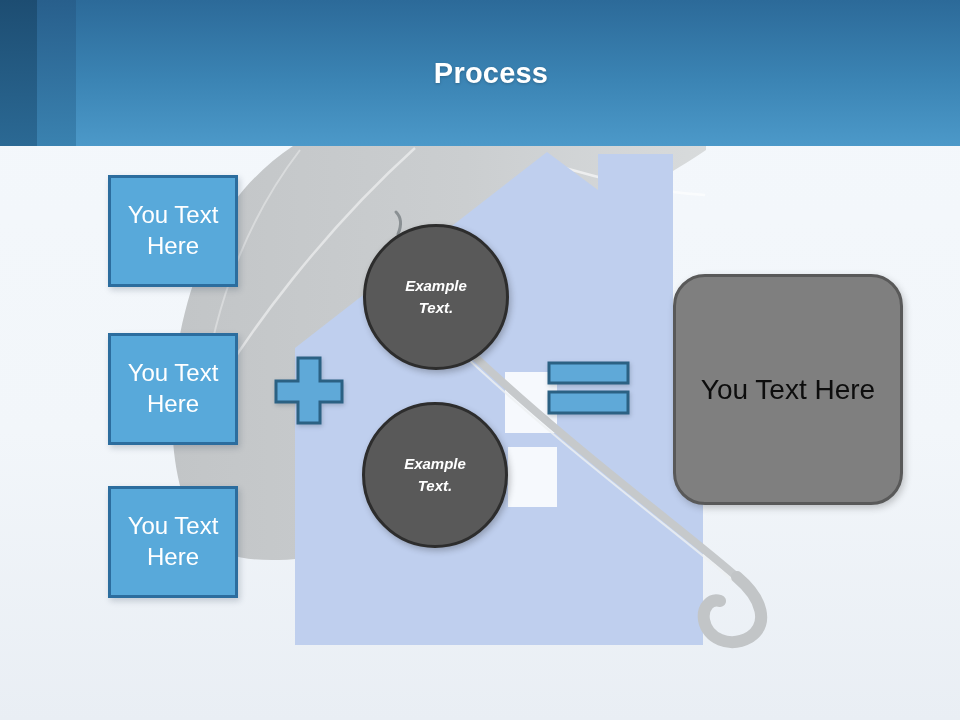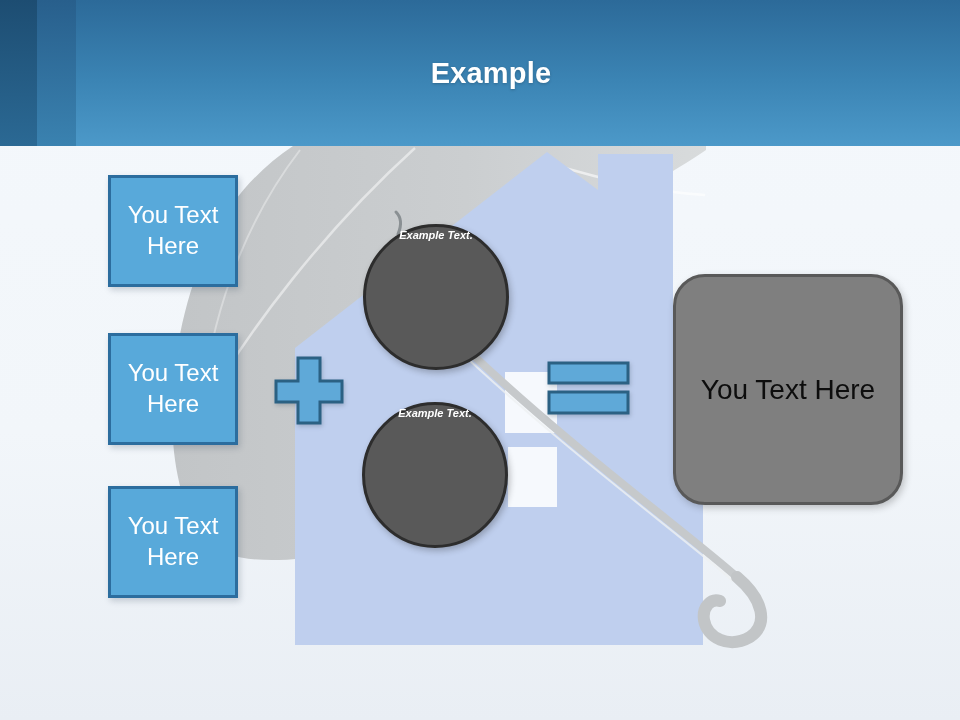--- a/index.html
+++ b/index.html
@@ -29,22 +29,22 @@
     color:#ffffff;font-size:24px;line-height:1.28;
     box-shadow:2px 3px 6px rgba(40,60,80,.22);}
   .box1{top:175px;} .box2{top:333px;} .box3{top:486px;}
 
   .op{position:absolute;filter:drop-shadow(1px 2px 2px rgba(40,60,80,.25));}
   .op-plus{left:274px;top:355px;}
   .op-equals{left:546px;top:360px;}
 
   .example-circle{position:absolute;width:146px;height:146px;box-sizing:border-box;
     background:#595959;border:3px solid #2d2d2d;border-radius:50%;
-    display:flex;justify-content:center;text-align:center;
-    color:#ffffff;font-size:11px;font-weight:bold;font-style:italic;line-height:1.5;
+    display:flex;align-items:center;justify-content:center;text-align:center;
+    color:#ffffff;font-size:15px;font-weight:bold;font-style:italic;line-height:1.5;
     box-shadow:2px 3px 6px rgba(30,30,30,.28);}
   .circ1{left:363px;top:224px;}
   .circ2{left:362px;top:402px;}
   .example-circle span{display:block;max-width:86px;}
 
   .result-box{position:absolute;left:673px;top:274px;width:230px;height:231px;box-sizing:border-box;
     background:#7f7f7f;border:3px solid #595959;border-radius:32px;
     display:flex;align-items:center;justify-content:center;text-align:center;
     color:#0d0d0d;font-size:28px;
     box-shadow:2px 3px 7px rgba(40,40,40,.25);}
@@ -75,21 +75,21 @@
     <rect x="508" y="447" width="49" height="60" fill="#f6f9fd"></rect>
     <path fill="none" stroke="#c6c9cb" stroke-width="8" stroke-linecap="round" d="M452,335 C560,440 690,535 737,577"></path>
     <path fill="none" stroke="#eef0f1" stroke-opacity="0.8" stroke-width="2" d="M448,340 C556,444 686,539 733,581"></path>
     <path fill="none" stroke="#c2c5c7" stroke-width="12" stroke-linecap="round" d="M737,577 C763,599 769,624 750,637 C729,649 707,638 704,620 C702,607 711,598 720,601"></path>
   </svg>
 
   <div class="header">
     <div class="stripe1"></div>
     <div class="stripe2"></div>
     <div class="title">
-      <span class="b">Example</span>
+      <span class="b">Process</span>
     </div>
   </div>
 
   <div class="input-box box1">
     <span>You Text Here</span>
   </div>
   <div class="input-box box2">
     <span>You Text Here</span>
   </div>
   <div class="input-box box3">

